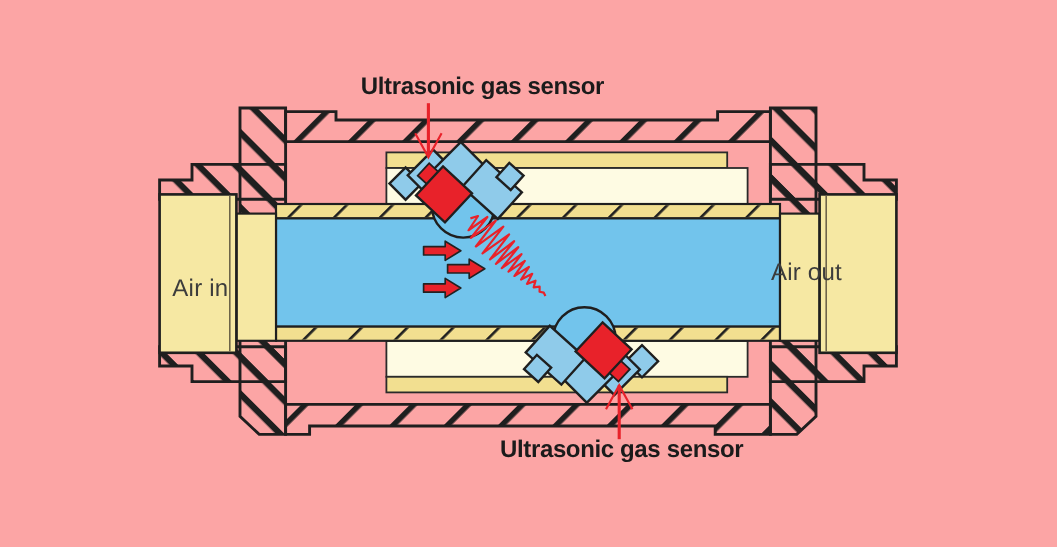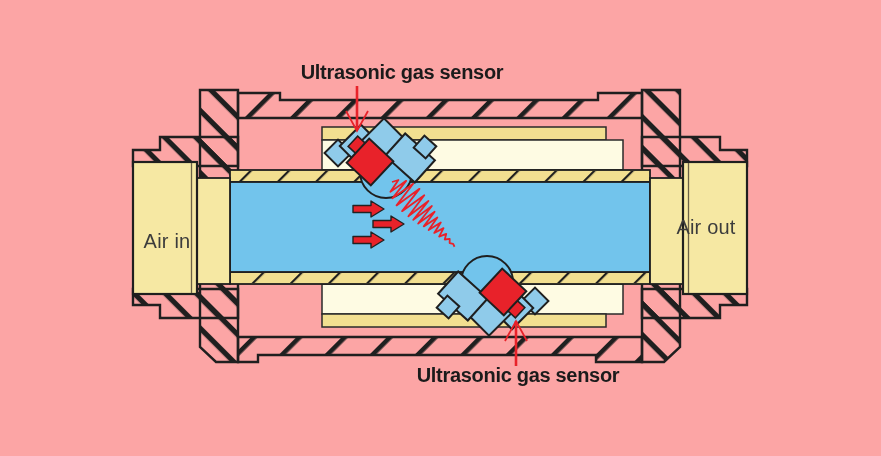--- a/index.html
+++ b/index.html
@@ -99,15 +99,15 @@
     </g>
     <g stroke="#E8222A" fill="none">
       <line x1="516" y1="321" x2="516" y2="366" stroke-width="2.6"></line>
       <polyline points="505,341 516,321 527,341" stroke-width="1.8"></polyline>
     </g>
   </svg>
 
   <div class="lbl sensor" style="left:402px;top:61px;">Ultrasonic gas sensor</div>
   <div class="lbl sensor" style="left:518px;top:364px;">Ultrasonic gas sensor</div>
   <div class="lbl pipe" style="left:167px;top:230px;">Air in</div>
-  <div class="lbl pipe" style="left:706px;top:216px;text-align:center;">Air out</div>
+  <div class="lbl pipe" style="left:672px;top:216px;text-align:center;">Air out</div>
 
 </div>
 
 </body></html>

